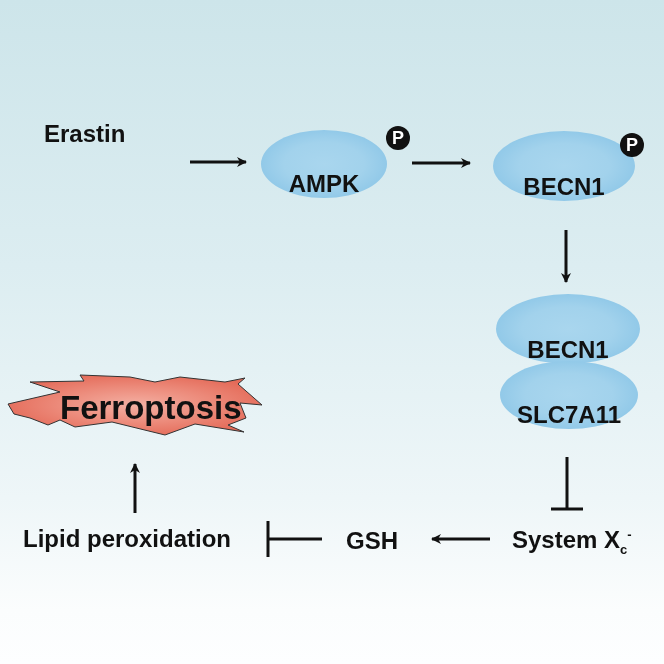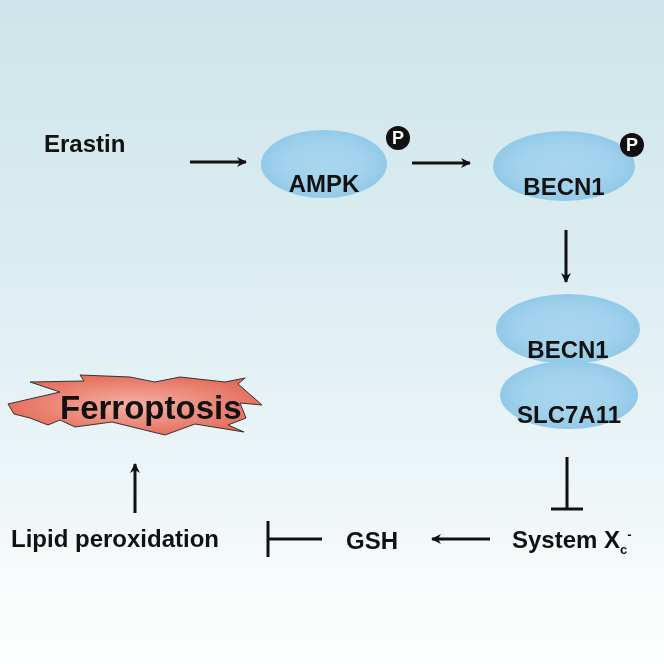--- a/index.html
+++ b/index.html
@@ -57,21 +57,21 @@
     <defs>
       <radialGradient id="fg" cx="50%" cy="50%" r="55%">
         <stop offset="0%" stop-color="#f4b0a3"></stop>
         <stop offset="55%" stop-color="#ec8a7a"></stop>
         <stop offset="100%" stop-color="#e46a58"></stop>
       </radialGradient>
     </defs>
     <polygon points="8,404 60,392 30,382 84,381 80,375 130,377 155,382 180,377 225,382 245,378 238,384 262,405 240,403 246,418 228,425 244,432 195,424 165,435 112,422 75,427 60,420 48,425 30,418 14,414" fill="url(#fg)" stroke="#333" stroke-width="1"></polygon>
   </svg>
 
-  <div class="txt" style="left:44px;top:130px;">Erastin</div>
+  <div class="txt" style="left:44px;top:120px;">Erastin</div>
 
   <div class="oval" style="left:261px;top:130px;width:126px;height:68px;">
     <span>AMPK</span>
   </div>
   <div class="pbadge" style="left:386px;top:126px;">
     <span>P</span>
   </div>
 
   <div class="oval" style="left:493px;top:131px;width:142px;height:70px;">
     <span>BECN1</span>
@@ -82,19 +82,19 @@
 
   <div class="oval" style="left:496px;top:294px;width:144px;height:70px;">
     <span>BECN1</span>
   </div>
   <div class="oval" style="left:500px;top:361px;width:138px;height:68px;">
     <span>SLC7A11</span>
   </div>
 
   <div class="ferro-label" style="left:60px;top:389px;">Ferroptosis</div>
 
-  <div class="txt" style="left:11px;top:525px;">Lipid peroxidation</div>
+  <div class="txt" style="left:23px;top:525px;">Lipid peroxidation</div>
   <div class="txt" style="left:346px;top:527px;">GSH</div>
   <div class="txt" style="left:512px;top:521px;">
     <span>System X</span><sub>c</sub><sup>-</sup>
   </div>
 
 </div>
 
 </body></html>

